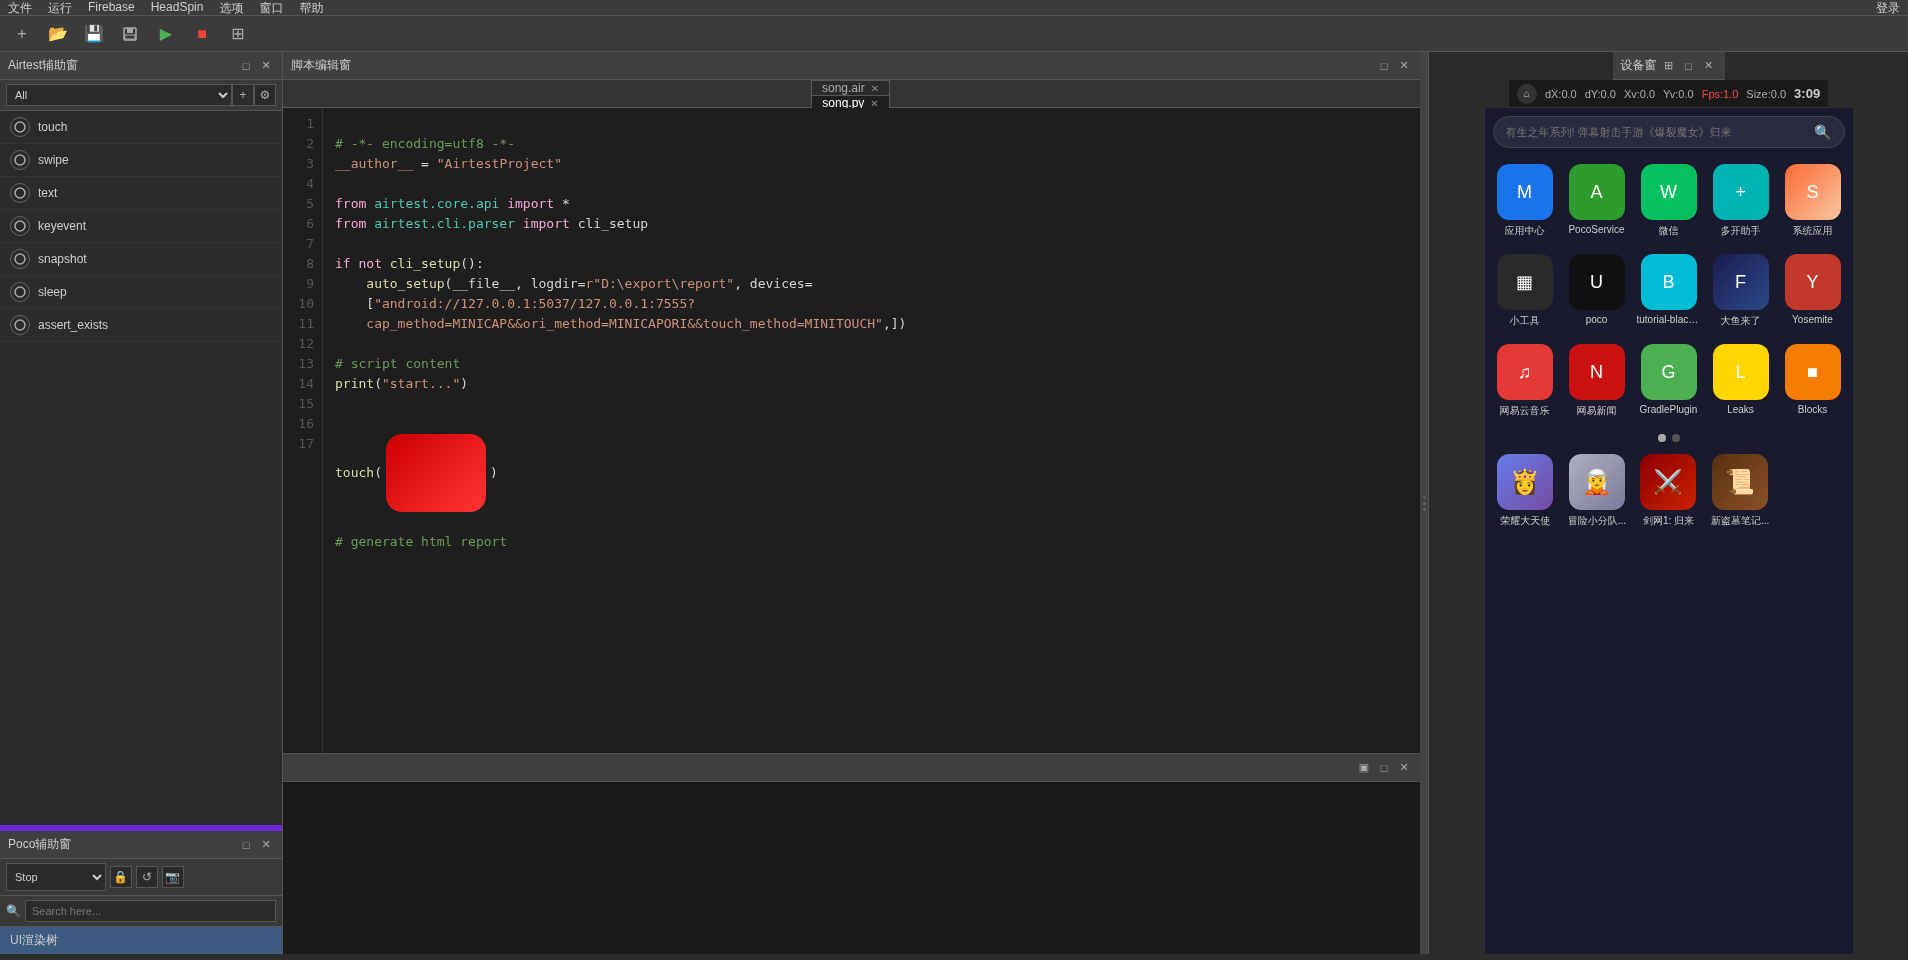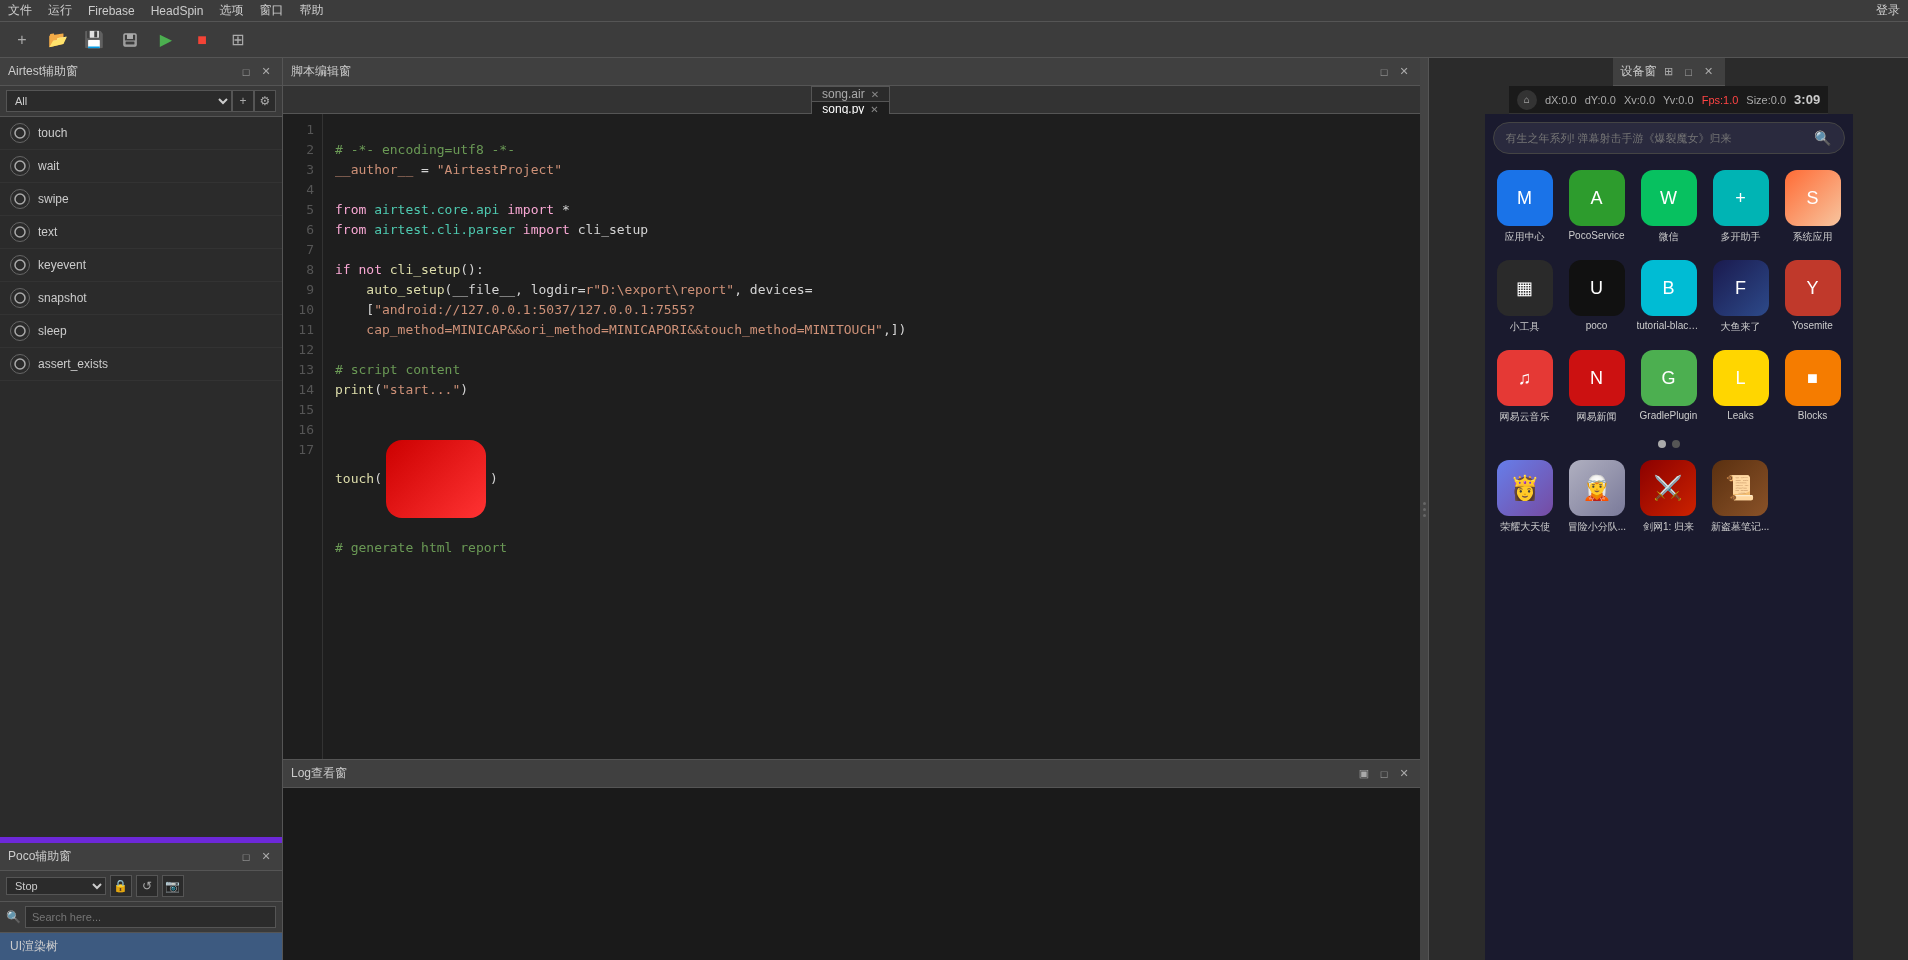--- a/index.html
+++ b/index.html
@@ -9,23 +9,23 @@
       background: #2b2b2b;
       font-family: 'Microsoft YaHei', Arial, sans-serif;
       font-size: 12px;
       color: #ccc;
       overflow: hidden;
     }
 
     
     .menu-bar {
       background: #3c3c3c;
-      height: 22px;
-      display: flex;
-      align-items: center;
+      height: 16px;
+      display: flex;
+      align-items: flex-start;
       padding: 0 8px;
       gap: 16px;
       border-bottom: 1px solid #555;
     }
     .menu-bar span {
       color: #ccc;
       font-size: 12px;
       cursor: pointer;
     }
     .login-btn {
@@ -183,21 +183,21 @@
       padding: 4px 6px;
       gap: 4px;
       border-bottom: 1px solid #555;
       background: #3a3a3a;
     }
     .poco-controls select {
       width: 100px;
       background: #2b2b2b;
       color: #ccc;
       border: 1px solid #555;
-      height: 18px;
+      height: 28px;
       font-size: 11px;
       padding: 0 4px;
     }
     .poco-search {
       display: flex;
       align-items: center;
       padding: 4px 6px;
       gap: 4px;
       background: #3a3a3a;
       border-bottom: 1px solid #555;
@@ -543,28 +543,20 @@
       </div>
       <div class="airtest-list" id="airtest-list">
 
       <div class="airtest-item">
       <div class="item-icon">
         <svg width="14" height="14" viewBox="0 0 14 14">
                 <circle cx="7" cy="7" r="5" fill="none" stroke="#aaa" stroke-width="1.5"></circle>
               </svg>
       </div>
       <span class="item-label">touch</span>
-    </div>
-          <div class="airtest-item">
-      <div class="item-icon">
-        <svg width="14" height="14" viewBox="0 0 14 14">
-                <circle cx="7" cy="7" r="5" fill="none" stroke="#aaa" stroke-width="1.5"></circle>
-              </svg>
-      </div>
-      <span class="item-label">wait</span>
     </div>
           <div class="airtest-item">
       <div class="item-icon">
         <svg width="14" height="14" viewBox="0 0 14 14">
                 <circle cx="7" cy="7" r="5" fill="none" stroke="#aaa" stroke-width="1.5"></circle>
               </svg>
       </div>
       <span class="item-label">swipe</span>
     </div>
           <div class="airtest-item">
@@ -693,21 +685,20 @@
 <span class="fn">touch</span>(<span style="display:inline-block;width:100px;height:78px;background:linear-gradient(135deg,#cc0000,#ff3333);border-radius:16px;vertical-align:middle;margin:0 4px;"></span>)
 
 <span class="cmt"># generate html report</span>
           </div>
         </div>
       </div>
     </div>
 
     <div class="log-panel">
       <div class="log-header">
-        <span class="panel-title">Log查看窗</span>
         <button class="panel-icon-btn" style="margin-left:auto;">▣</button>
         <button class="panel-icon-btn">□</button>
         <button class="panel-icon-btn">✕</button>
       </div>
       <div class="log-content"></div>
     </div>
 
   </div>
 
   <div class="divider-handle">

